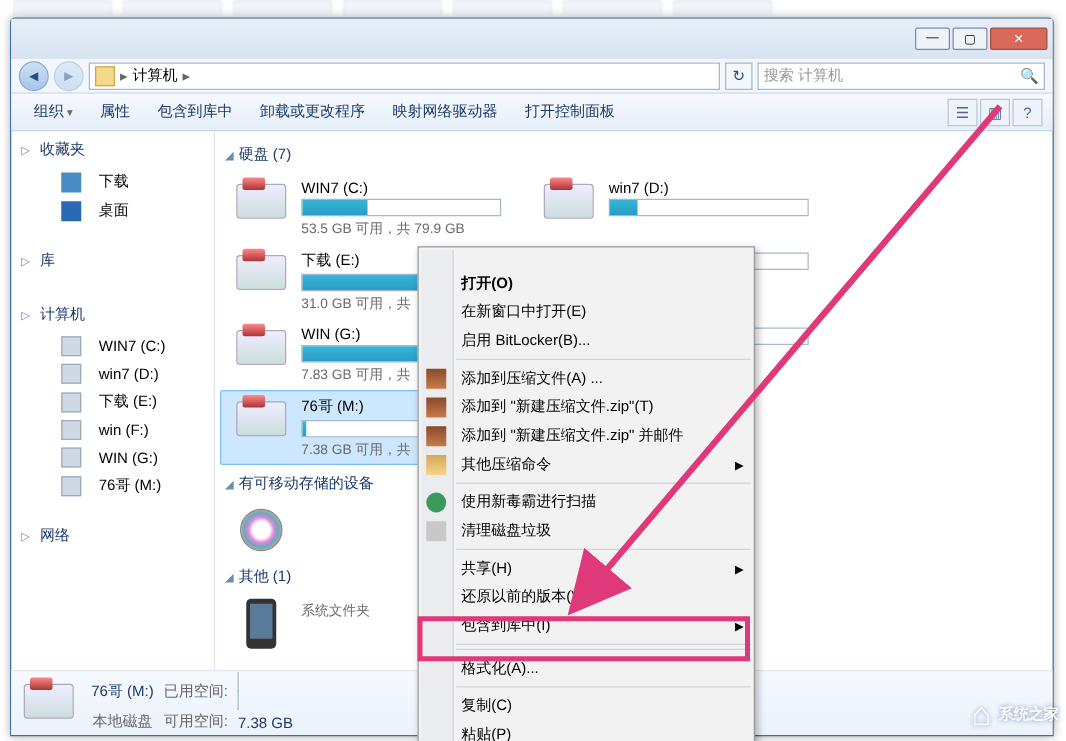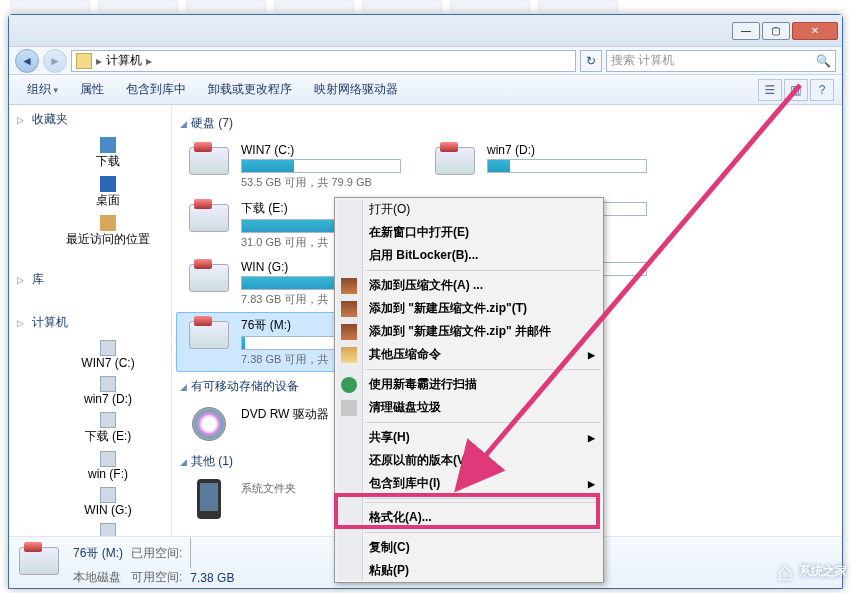--- a/index.html
+++ b/index.html
@@ -20,21 +20,21 @@
 .search .mag { margin-left:auto; color:#5a7aa5; }
 .toolbar { height:30px; background:linear-gradient(#f6f9fe,#e6eef8); border-bottom:1px solid #c6d4e8; display:flex; align-items:center; padding:0 8px; gap:2px; }
 .tb { padding:4px 10px; color:#1a3a6a; border-radius:3px; }
 .tbdrop::after { content:" ▾"; font-size:9px; color:#666; }
 .tbicons { margin-left:auto; display:flex; gap:2px; }
 .tbic { width:24px; height:22px; border:1px solid #b9c7dc; background:#eef3fa; display:flex; align-items:center; justify-content:center; color:#4a6a9a; }
 .body { display:flex; height:calc(100% - 32px - 28px - 30px - 52px); }
 .sidebar { width:163px; border-right:1px solid #e0e6ef; overflow:auto; }
 .side-grp-title { display:flex; align-items:center; gap:4px; padding:6px 8px; font-size:13px; color:#1a3a6a; }
 .side-grp-title .exp { color:#6a8ab5; font-size:9px; }
-.side-item { display:flex; align-items:center; gap:0; padding:3px 4px 3px 40px; color:#000;flex-direction:column; }
+.side-item { display:flex; align-items:center; gap:14px; padding:3px 4px 3px 40px; color:#000; }
 .side-item .ico { width:16px; height:16px; }
 .ico-favstar { background:linear-gradient(#ffe27a,#f5b31a); clip-path:polygon(50% 0,61% 35%,98% 35%,68% 57%,79% 91%,50% 70%,21% 91%,32% 57%,2% 35%,39% 35%); }
 .ico-dl { background:#4a8ac5; }
 .ico-desktop { background:#2a6ab5; }
 .ico-recent { background:#d8a85a; }
 .ico-lib { background:#6aa5d8; }
 .ico-pc { background:#7a9abf; }
 .ico-drive { background:#cfd9e5; border:1px solid #9ab; }
 .ico-net { background:#6a8abf; }
 .side-spacer { height:14px; }
@@ -50,36 +50,36 @@
 .drv-dvd { width:34px; height:34px; border-radius:50%; background:radial-gradient(#fff 30%,#d8d 45%,#6ab 60%,#aaa 70%); border:1px solid #888; }
 .drv-phone { width:24px; height:40px; background:#333; border-radius:4px; position:relative; }
 .drv-phone::before { content:""; position:absolute; inset:4px 3px 8px 3px; background:#5a7a9a; }
 .drv-info { flex:1; }
 .drv-name { color:#000; margin-bottom:2px; }
 .drv-bar { width:160px; height:14px; border:1px solid #a6b8d0; background:#fff; margin-bottom:2px; }
 .drv-fill { height:100%; background:linear-gradient(#37b6d8,#2a9cc5); }
 .drv-sub { color:#6a6a6a; font-size:11px; }
 .ctx { position:absolute; left:334px; top:197px; width:270px; background:#f2f2f2; border:1px solid #989898; box-shadow:2px 2px 6px rgba(0,0,0,.3); z-index:5; }
 .ctx-col { position:absolute; left:2px; top:2px; bottom:2px; width:26px; background:#eaecf0; border-right:1px solid #d0d4da; }
-.ctx-item { position:relative; height:23px; display:flex; align-items:center; padding-left:34px; padding-right:20px; color:#000;font-weight:bold; }
-.ctx-item.bold { font-weight:normal; }
+.ctx-item { position:relative; height:23px; display:flex; align-items:center; padding-left:34px; padding-right:20px; color:#000; }
+.ctx-item.bold { font-weight:bold;margin-top:17px; }
 .ctx-item .arr { position:absolute; right:8px; font-size:9px; color:#000; }
 .ctx-item .cico { position:absolute; left:6px; width:16px; height:16px; }
 .ctx-sep { height:1px; background:#d0d4da; margin:3px 2px 3px 30px; }
 .ci-rar { background:linear-gradient(#8a4a2a,#c87a4a); }
 .ci-zip { background:linear-gradient(#d4a858,#f5d48a); }
 .ci-av { background:#3a9a5a; border-radius:50%; }
 .ci-tr { background:#c8c8c8; }
 .ci-qq { background:#5ab3f5; border-radius:50%; }
 .highlight-box { position:absolute; left:334px; top:493px; width:266px; height:36px; border:4px solid #e0397a; z-index:10; pointer-events:none; }
 .statusbar { height:52px; border-top:1px solid #e0e6ef; background:linear-gradient(#f6faff,#eaf2fb); display:flex; align-items:center; padding:0 10px; gap:10px; }
 .sb-ico { width:44px; height:32px; }
 .sb-text { display:grid; grid-template-columns:auto auto auto auto; gap:2px 8px; align-items:center; }
 .sb-val { color:#1a3a6a; }
-.sb-lbl { color:#666; text-align:left; }
+.sb-lbl { color:#666; text-align:center; }
 .sb-bar { width:96px; height:12px; border:1px solid #a6b8d0; background:#fff; }
 .sb-fill { height:100%; width:2%; background:#37b6d8; }
 .wm { position:absolute; right:6px; bottom:6px; color:#fff; font-size:18px; font-weight:bold; display:flex; align-items:center; gap:6px; text-shadow:0 0 4px rgba(90,120,160,.9); z-index:20; opacity:.95;}
 .wm .house { font-size:26px; }
 .arrow-svg { position:absolute; left:140px; top:30px; width:700px; height:500px; z-index:8; pointer-events:none; }
 .tab-ghosts { position:absolute; top:0; left:10px; right:60px; height:14px; display:flex; gap:8px; overflow:hidden; }
 .tg { width:80px; height:12px; background:#e8eef7; border:1px solid #c6d4e8; border-bottom:none; border-radius:3px 3px 0 0; filter:blur(1px); opacity:.6; }
 </style>
 </head>
 <body>
@@ -117,20 +117,21 @@
       <span class="mag">🔍</span>
     </div>
   </div>
 
   <div class="toolbar">
     <div class="tb tbdrop">组织</div>
     <div class="tb">属性</div>
     <div class="tb">包含到库中</div>
     <div class="tb">卸载或更改程序</div>
     <div class="tb">映射网络驱动器</div>
+    <div class="tb">打开控制面板</div>
     <div class="tbicons">
       <div class="tbic">☰</div>
       <div class="tbic">▥</div>
       <div class="tbic">?</div>
     </div>
   </div>
 
   <div class="body">
 
     <div class="sidebar">
@@ -140,24 +141,20 @@
         <span>收藏夹</span>
       </div>
       <div class="side-item">
           <span class="ico ico-dl"></span>
           <span>下载</span>
         </div>
       <div class="side-item">
           <span class="ico ico-desktop"></span>
           <span>桌面</span>
         </div>
-      <div class="side-item">
-          <span class="ico ico-recent"></span>
-          <span>最近访问的位置</span>
-        </div>
       <div class="side-spacer"></div>
       <div class="side-grp-title">
         <span class="exp">▷</span>
         <span class="ico ico-lib"></span>
         <span>库</span>
       </div>
       <div class="side-spacer"></div>
       <div class="side-grp-title">
         <span class="exp">▷</span>
         <span class="ico ico-pc"></span>
@@ -288,23 +285,20 @@
 
       <div class="grp-head">
           <span class="exp">◢</span>
           <span>有可移动存储的设备</span>
         </div>
       <div class="drives">
         <div class="drive">
           <div class="drv-ico">
               <div class="drv-dvd"></div>
             </div>
-          <div class="drv-info">
-            <div class="drv-name">DVD RW 驱动器</div>
-          </div>
         </div>
       </div>
 
       <div class="grp-head">
           <span class="exp">◢</span>
           <span>其他 (1)</span>
         </div>
       <div class="drives">
         <div class="drive">
           <div class="drv-ico">

